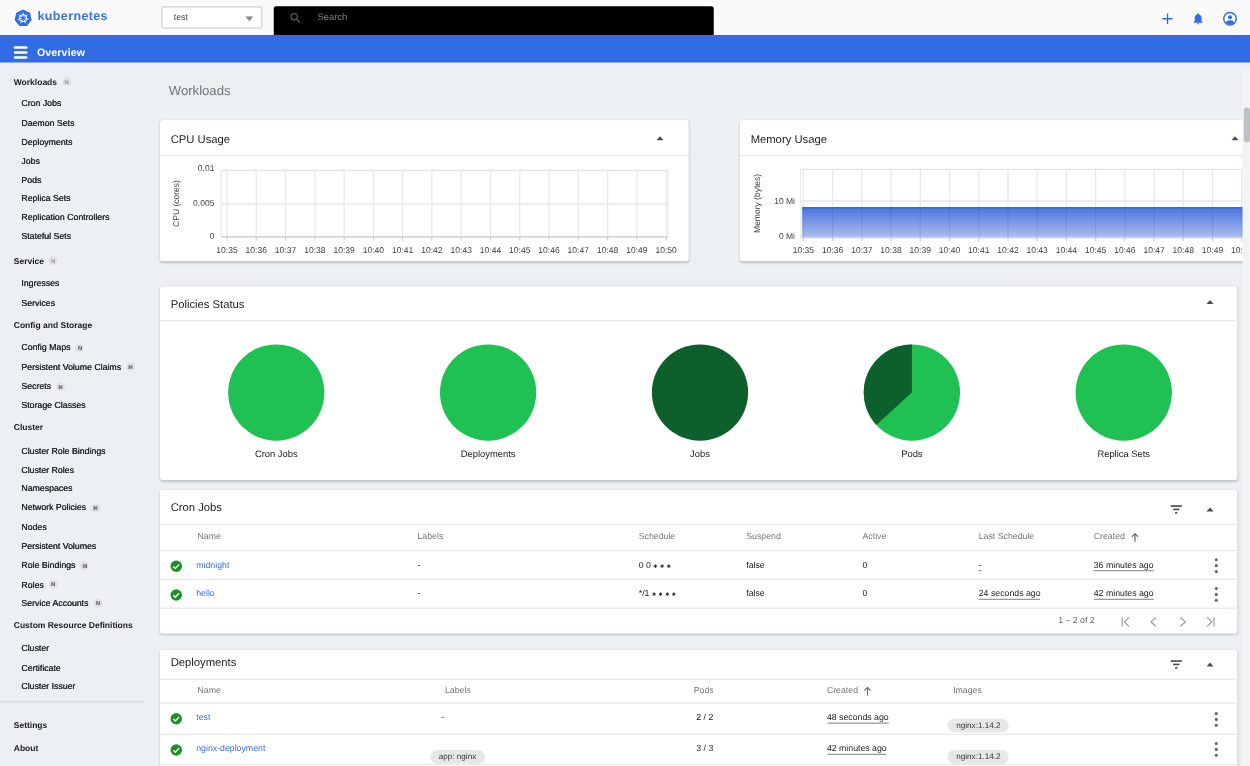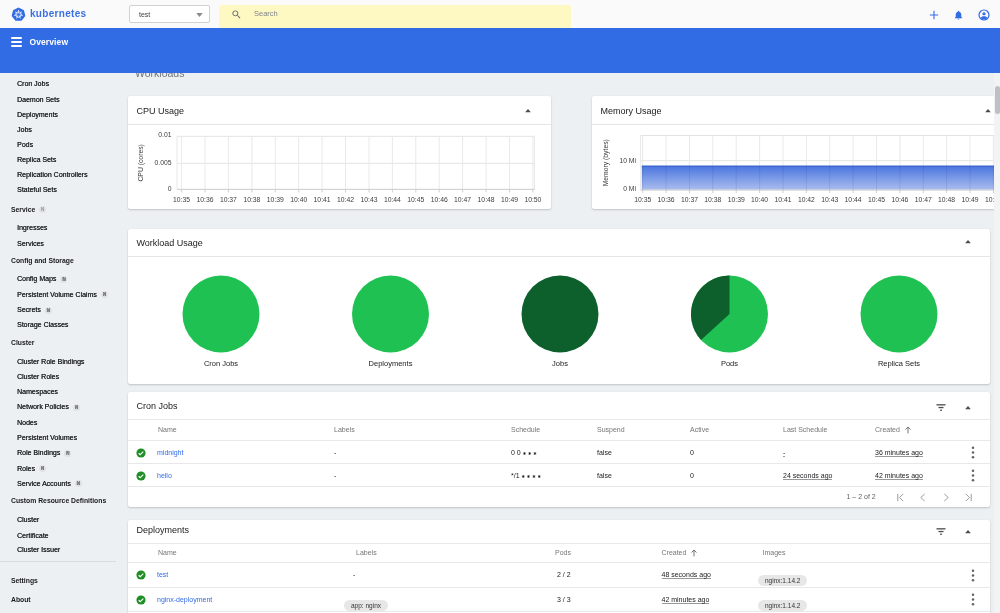--- a/index.html
+++ b/index.html
@@ -4,23 +4,23 @@
 <style>
 * { margin:0; padding:0; box-sizing:border-box; }
 html,body { width:1000px; height:613px; overflow:hidden; }
 body { font-family:"Liberation Sans", sans-serif; background:#edf0f3; position:relative; }
 .abs { position:absolute; }
 .abs svg { display:block; }
 #topbar { position:absolute; left:0; top:0; width:1000px; height:28px; background:#fafafa; z-index:5; }
 #wordmark { position:absolute; left:30px; top:8px; font-size:10px; font-weight:bold; color:#3a70e2; letter-spacing:.3px; line-height:12px; }
 #nsselect { position:absolute; left:129px; top:5px; width:81px; height:18px; border:1px solid #d2d2d2; border-radius:2px; background:#fff; }
 #nsselect span { position:absolute; left:9px; top:5px; font-size:7px; color:#3c4043; line-height:8px; }
-#searchbox { position:absolute; left:219px; top:5px; width:352px; height:28px; background:#fef9c3; border-radius:2px; }
+#searchbox { position:absolute; left:219px; top:5px; width:352px; height:28px; background:#000000; border-radius:2px; }
 #searchbox span { position:absolute; left:35px; top:5px; font-size:7.5px; color:#80868b; line-height:8px; }
-#bluebar { position:absolute; left:0; top:28px; width:1000px; height:45px; background:#326ce5; z-index:5; }
+#bluebar { position:absolute; left:0; top:28px; width:1000px; height:22px; background:#326ce5; z-index:5; }
 #bluebar .ttl { position:absolute; left:29.5px; top:9px; color:#fff; font-size:8.5px; font-weight:bold; line-height:10px; letter-spacing:.1px; }
 .hb { position:absolute; left:10.5px; width:11px; height:2px; background:#fff; border-radius:1px; }
 #side { position:absolute; left:0; top:55px; width:116px; height:558px; }
 .sh { position:absolute; left:11px; font-size:6.8px; font-weight:bold; color:#17191c; white-space:nowrap; line-height:10px; }
 .si { position:absolute; left:17px; font-size:7px; color:#24272a; white-space:nowrap; line-height:10px; text-shadow:0.25px 0 0 #24272a; }
 .nb { display:inline-block; width:7px; height:7px; border-radius:50%; background:#dfe1e4; color:#8e9297; font-size:4.5px; font-weight:bold; text-align:center; line-height:7px; margin-left:4px; vertical-align:0.5px; }
 .sdiv { position:absolute; left:0; top:506px; width:116px; height:1px; background:#d9dcde; }
 .card { position:absolute; background:#fff; border-radius:2px; box-shadow:0 1px 2px rgba(0,0,0,.18), 0 0 1px rgba(0,0,0,.1); }
 .ctitle { position:absolute; left:8.5px; font-size:9px; font-weight:normal; color:#212121; letter-spacing:0; line-height:11px; }
 .chdr { position:absolute; left:0; top:0; right:0; border-bottom:1px solid #e6e6e6; }
@@ -242,21 +242,21 @@
 <text x="378.0" y="106" font-size="6.8" fill="#3c3c3c" text-anchor="middle" font-family="Liberation Sans, sans-serif">10:49</text>
 <text x="401.4" y="106" font-size="6.8" fill="#3c3c3c" text-anchor="middle" font-family="Liberation Sans, sans-serif">10:50</text>
 <text x="44" y="67.1" font-size="6.8" fill="#3c3c3c" text-anchor="end" font-family="Liberation Sans, sans-serif">10 Mi</text>
 <text x="44" y="95.2" font-size="6.8" fill="#3c3c3c" text-anchor="end" font-family="Liberation Sans, sans-serif">0 Mi</text>
 <text x="16" y="66.75" font-size="6.8" fill="#3c3c3c" text-anchor="middle" font-family="Liberation Sans, sans-serif" transform="rotate(-90 16 66.75)">Memory (bytes)</text>
 </svg>
 </div>
 
 <div class="card" style="left:128px; top:229px; width:862px; height:155px;">
   <div class="chdr" style="height:28px"></div>
-  <div class="ctitle" style="top:9px">Workload Usage</div>
+  <div class="ctitle" style="top:9px">Policies Status</div>
   <div class="abs" style="left:836px;top:10px">
       <svg width="8" height="5" viewBox="0 0 10 6">
         <path d="M1.5 5.2 L5 1.2 L8.5 5.2 Z" fill="#4a4a4a"></path>
       </svg>
     </div>
   <svg width="862" height="155" style="position:absolute;left:0;top:0">
 <circle cx="93" cy="85" r="38.5" fill="#1fc152"></circle>
 <text x="93" y="136.5" font-size="7.5" fill="#202124" text-anchor="middle" font-family="Liberation Sans, sans-serif">Cron Jobs</text>
 <circle cx="262.5" cy="85" r="38.5" fill="#1fc152"></circle>
 <text x="262.5" y="136.5" font-size="7.5" fill="#202124" text-anchor="middle" font-family="Liberation Sans, sans-serif">Deployments</text>

